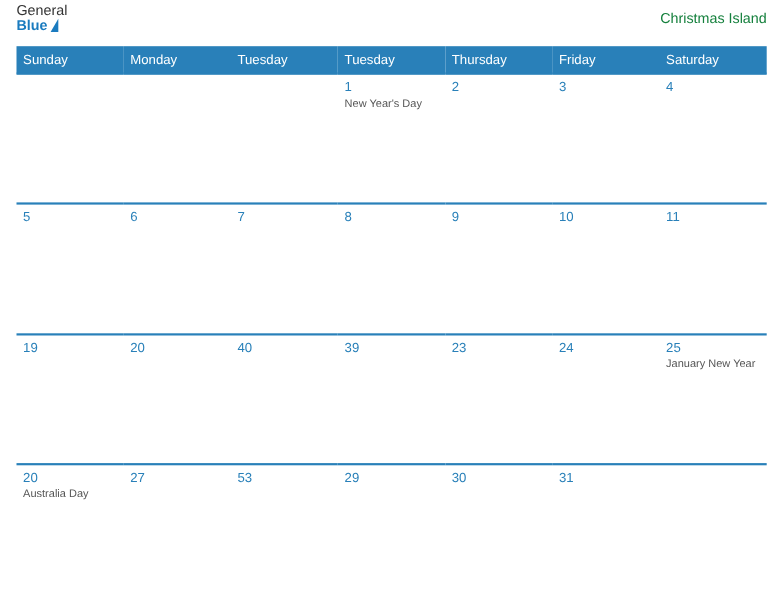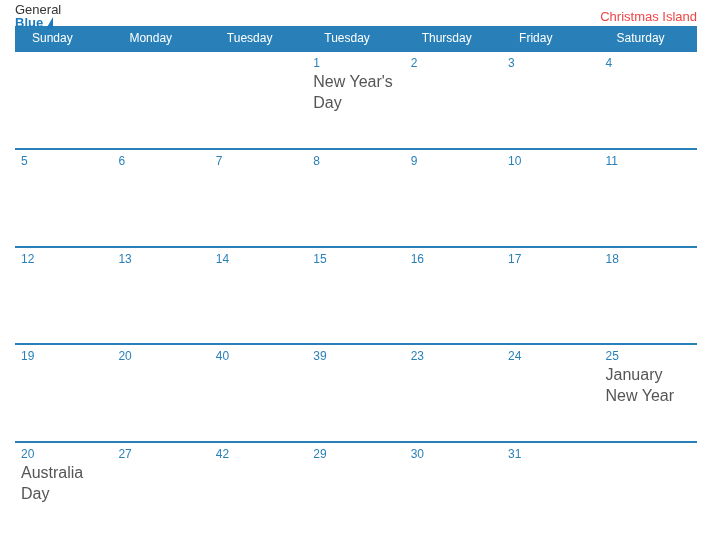--- a/index.html
+++ b/index.html
@@ -14,21 +14,21 @@
       justify-content: flex-start;
       padding: 10px 15px 10px 15px;
     }
 
     .header-area {
       width: 100%;
       display: flex;
       align-items: center;
       justify-content: center;
       position: relative;
-      margin-bottom: 4px;
+      margin-bottom: 20px;
       padding: 6px 0;
       text-decoration: underline;
     }
 
     .logo {
       position: absolute;
       left: 0;
       top: 50%;
       transform: translateY(-50%);
       display: flex;
@@ -72,36 +72,36 @@
       font-weight: normal;
       text-align: center;
     }
 
     .region-label {
       position: absolute;
       right: 0;
       top: 50%;
       transform: translateY(-50%);
       font-size: 13px;
-      color: #ef4444;
+      color: #15803d;
     }
 
     .calendar-table {
       width: 100%;
       border-collapse: collapse;
       flex: 1;
     }
 
     .calendar-table thead tr th {
       background-color: #2980b9;
       color: #fff;
       font-size: 12px;
       font-weight: normal;
       text-align: left;
-      padding: 5px 17px;
+      padding: 5px 6px;
       border: none;
     }
 
     .calendar-table tbody tr {
       border-top: 2px solid #2980b9;
     }
 
     .calendar-table tbody tr td {
       vertical-align: top;
       padding: 4px 6px 4px 6px;
@@ -114,21 +114,21 @@
 
     .day-number {
       display: block;
       font-size: 12px;
       color: #2980b9;
       margin-bottom: 2px;
     }
 
     .holiday-label {
       display: block;
-      font-size: 16px;
+      font-size: 10px;
       color: #555;
       line-height: 1.3;
     }
 
     .empty-cell {
       background: #fff;
     }
   </style>
 </head>
 <body>
@@ -193,43 +193,20 @@
         </td>
         <td>
           <span class="day-number">10</span>
         </td>
         <td>
           <span class="day-number">11</span>
         </td>
       </tr>
       <tr>
         <td>
-          <span class="day-number">12</span>
-        </td>
-        <td>
-          <span class="day-number">13</span>
-        </td>
-        <td>
-          <span class="day-number">14</span>
-        </td>
-        <td>
-          <span class="day-number">15</span>
-        </td>
-        <td>
-          <span class="day-number">16</span>
-        </td>
-        <td>
-          <span class="day-number">17</span>
-        </td>
-        <td>
-          <span class="day-number">18</span>
-        </td>
-      </tr>
-      <tr>
-        <td>
           <span class="day-number">19</span>
         </td>
         <td>
           <span class="day-number">20</span>
         </td>
         <td>
           <span class="day-number">40</span>
         </td>
         <td>
           <span class="day-number">39</span>
@@ -247,21 +224,21 @@
       </tr>
       <tr>
         <td>
           <span class="day-number">20</span>
           <span class="holiday-label">Australia Day</span>
         </td>
         <td>
           <span class="day-number">27</span>
         </td>
         <td>
-          <span class="day-number">42</span>
+          <span class="day-number">53</span>
         </td>
         <td>
           <span class="day-number">29</span>
         </td>
         <td>
           <span class="day-number">30</span>
         </td>
         <td>
           <span class="day-number">31</span>
         </td>

